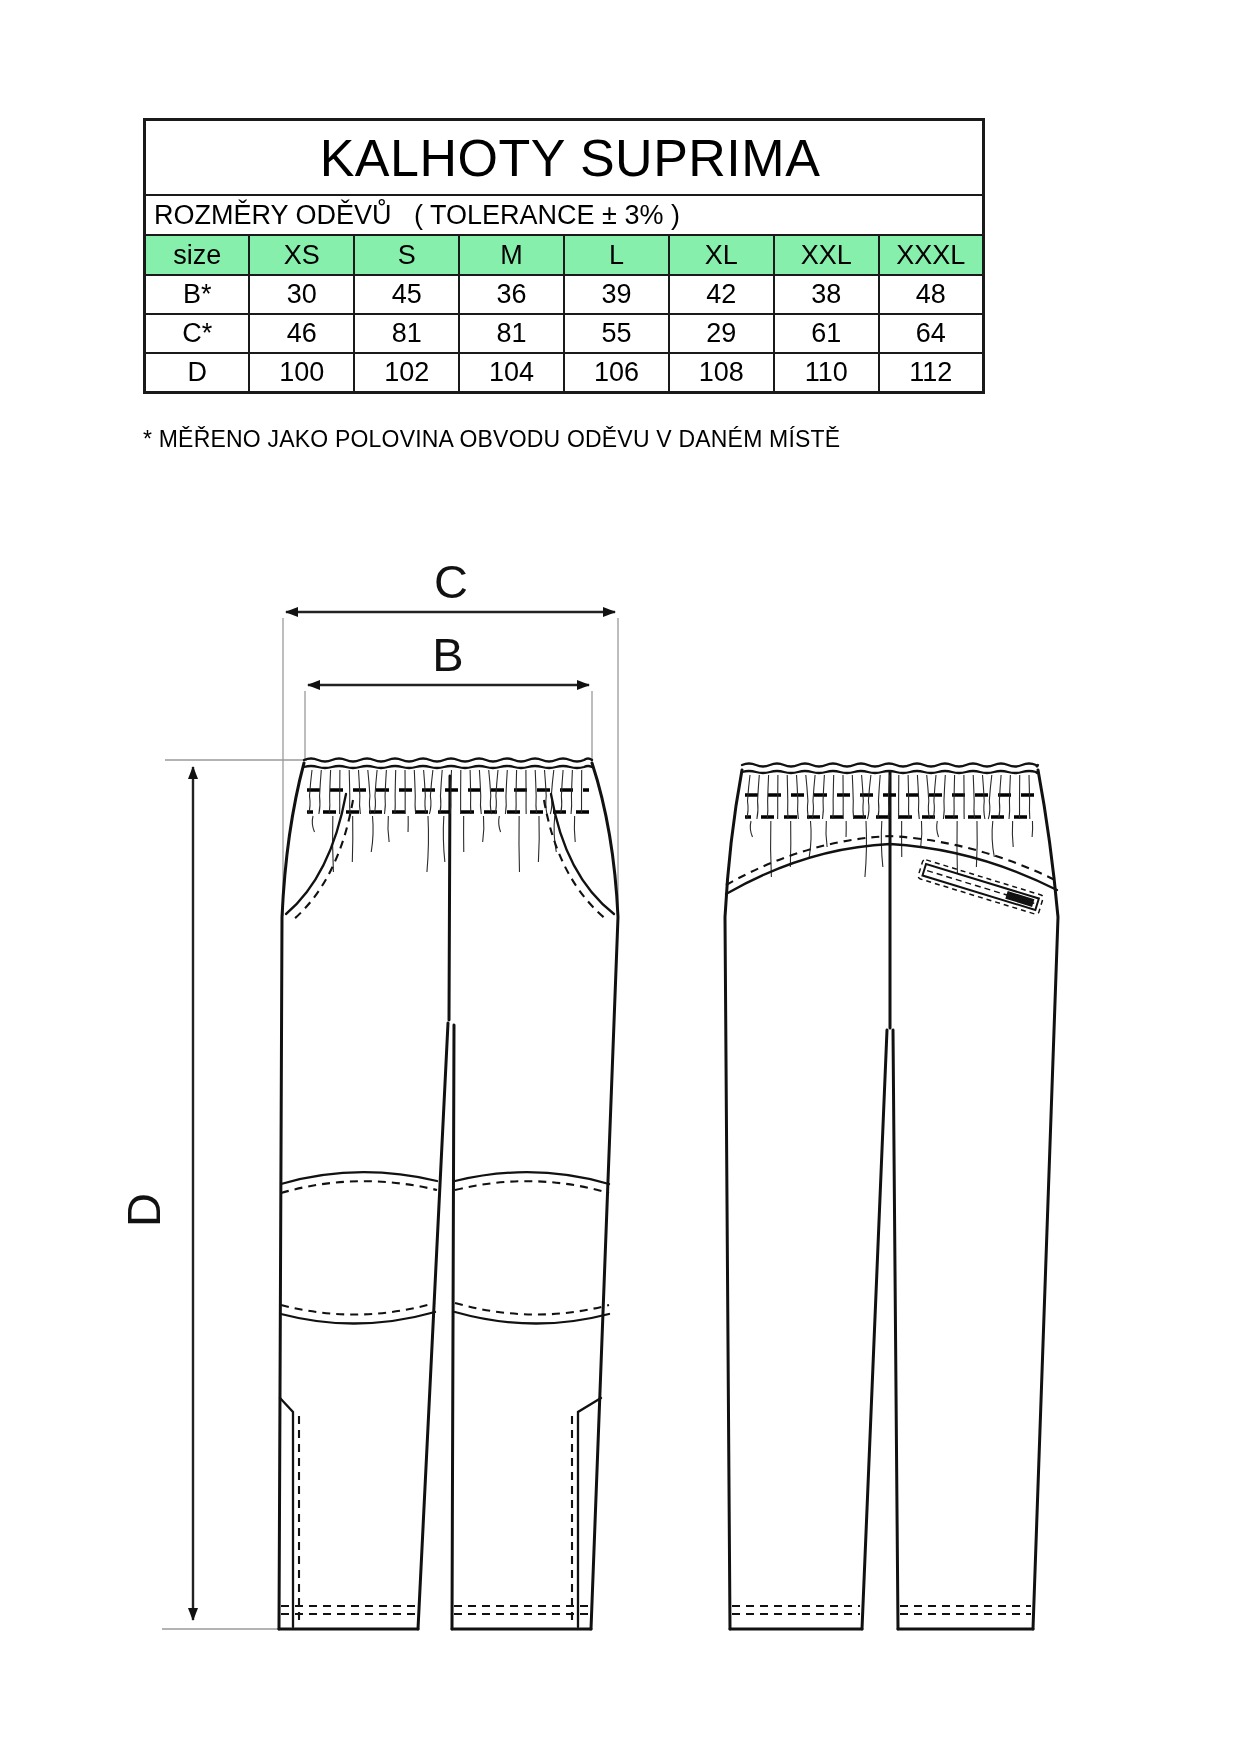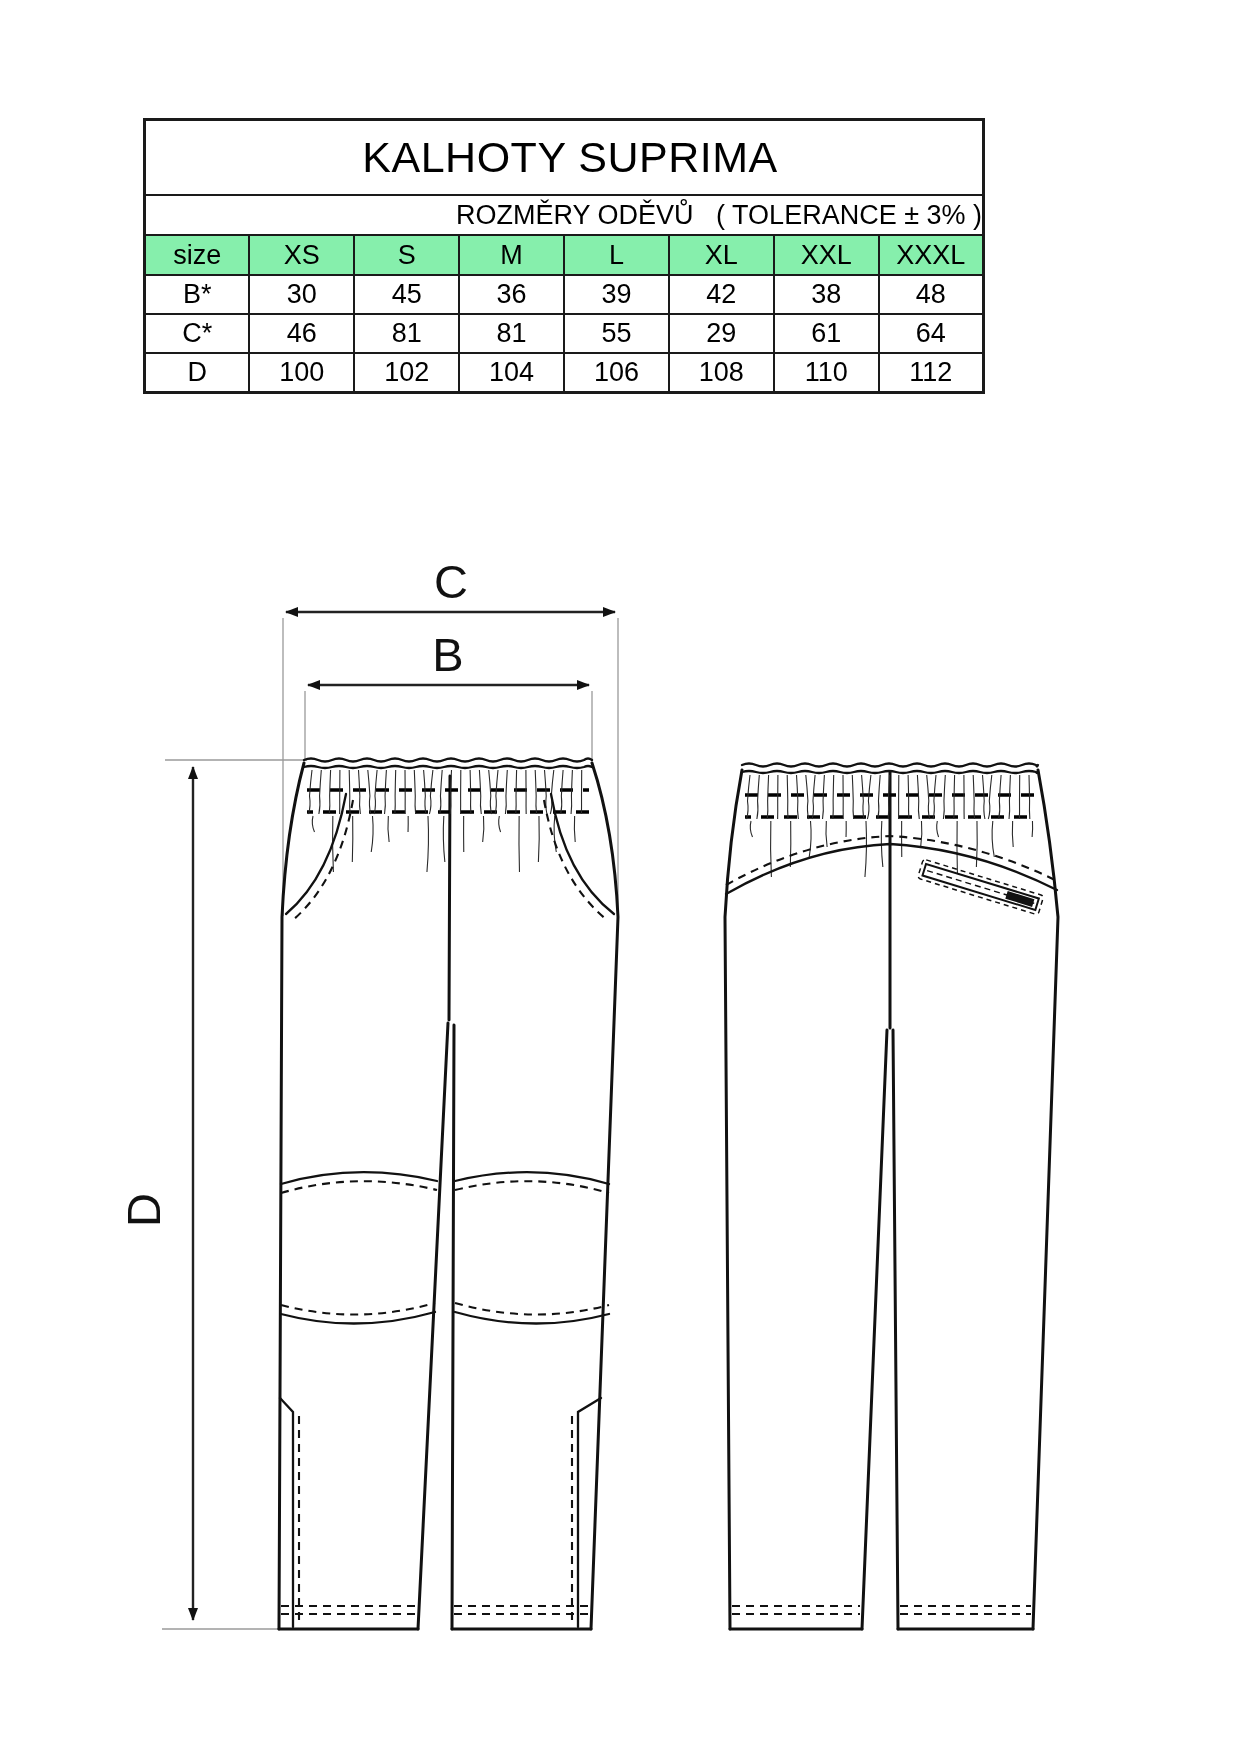--- a/index.html
+++ b/index.html
@@ -3,22 +3,22 @@
 <meta charset="utf-8">
 <style>
   html,body{margin:0;padding:0;background:#ffffff;}
   body{width:1250px;height:1750px;position:relative;font-family:"Liberation Sans",sans-serif;color:#000;}
   .sheet{position:absolute;inset:0;background:#fff;}
 
   
   #size-table{position:absolute;left:143px;top:118px;width:842px;border-collapse:collapse;table-layout:fixed;}
   #size-table td{border:2px solid #1a1a1a;text-align:center;font-size:27px;padding:0;height:37px;overflow:hidden;white-space:nowrap;}
   #size-table{border:3px solid #1a1a1a;}
-  #size-table td.t-title{height:73px;font-size:43px;letter-spacing:.5px;padding-left:12px;}
-  #size-table td.t-left{text-align:right;padding-left:8px;white-space:pre;height:38px;}
+  #size-table td.t-title{height:73px;font-size:52px;letter-spacing:.5px;padding-left:12px;}
+  #size-table td.t-left{text-align:left;padding-left:8px;white-space:pre;height:38px;}
   #size-table tr.hdr td{background:#86efac;height:38px;}
   #size-table td.rowlab{}
   .footnote{position:absolute;left:143px;top:426px;font-size:23px;letter-spacing:.2px;}
 
   
   #drawing{position:absolute;left:0;top:520px;}
   .dim{stroke:#222;stroke-width:2.4;}
   .ext{stroke:#9a9a9a;stroke-width:1.3;}
   .ol{stroke:#111;stroke-width:3;fill:none;stroke-linecap:round;stroke-linejoin:round;}
   .ol2{stroke:#111;stroke-width:2.3;fill:none;stroke-linecap:round;}
@@ -76,20 +76,21 @@
           <td>102</td>
           <td>104</td>
           <td>106</td>
           <td>108</td>
           <td>110</td>
           <td>112</td>
         </tr>
       </tbody>
   </table>
 
+  <div class="footnote">* MĚŘENO JAKO POLOVINA OBVODU ODĚVU V DANÉM MÍSTĚ</div>
 
   <svg id="drawing" width="1250" height="1190" viewBox="0 0 1250 1190">
     <defs>
       <marker id="arr" markerWidth="14" markerHeight="10" refX="12" refY="5" orient="auto-start-reverse" markerUnits="userSpaceOnUse">
         <path d="M0,0 L13,5 L0,10 z" fill="#111"></path>
       </marker>
     </defs>
 
     <g>
       <line class="ext" x1="283" y1="98" x2="283" y2="396"></line>

